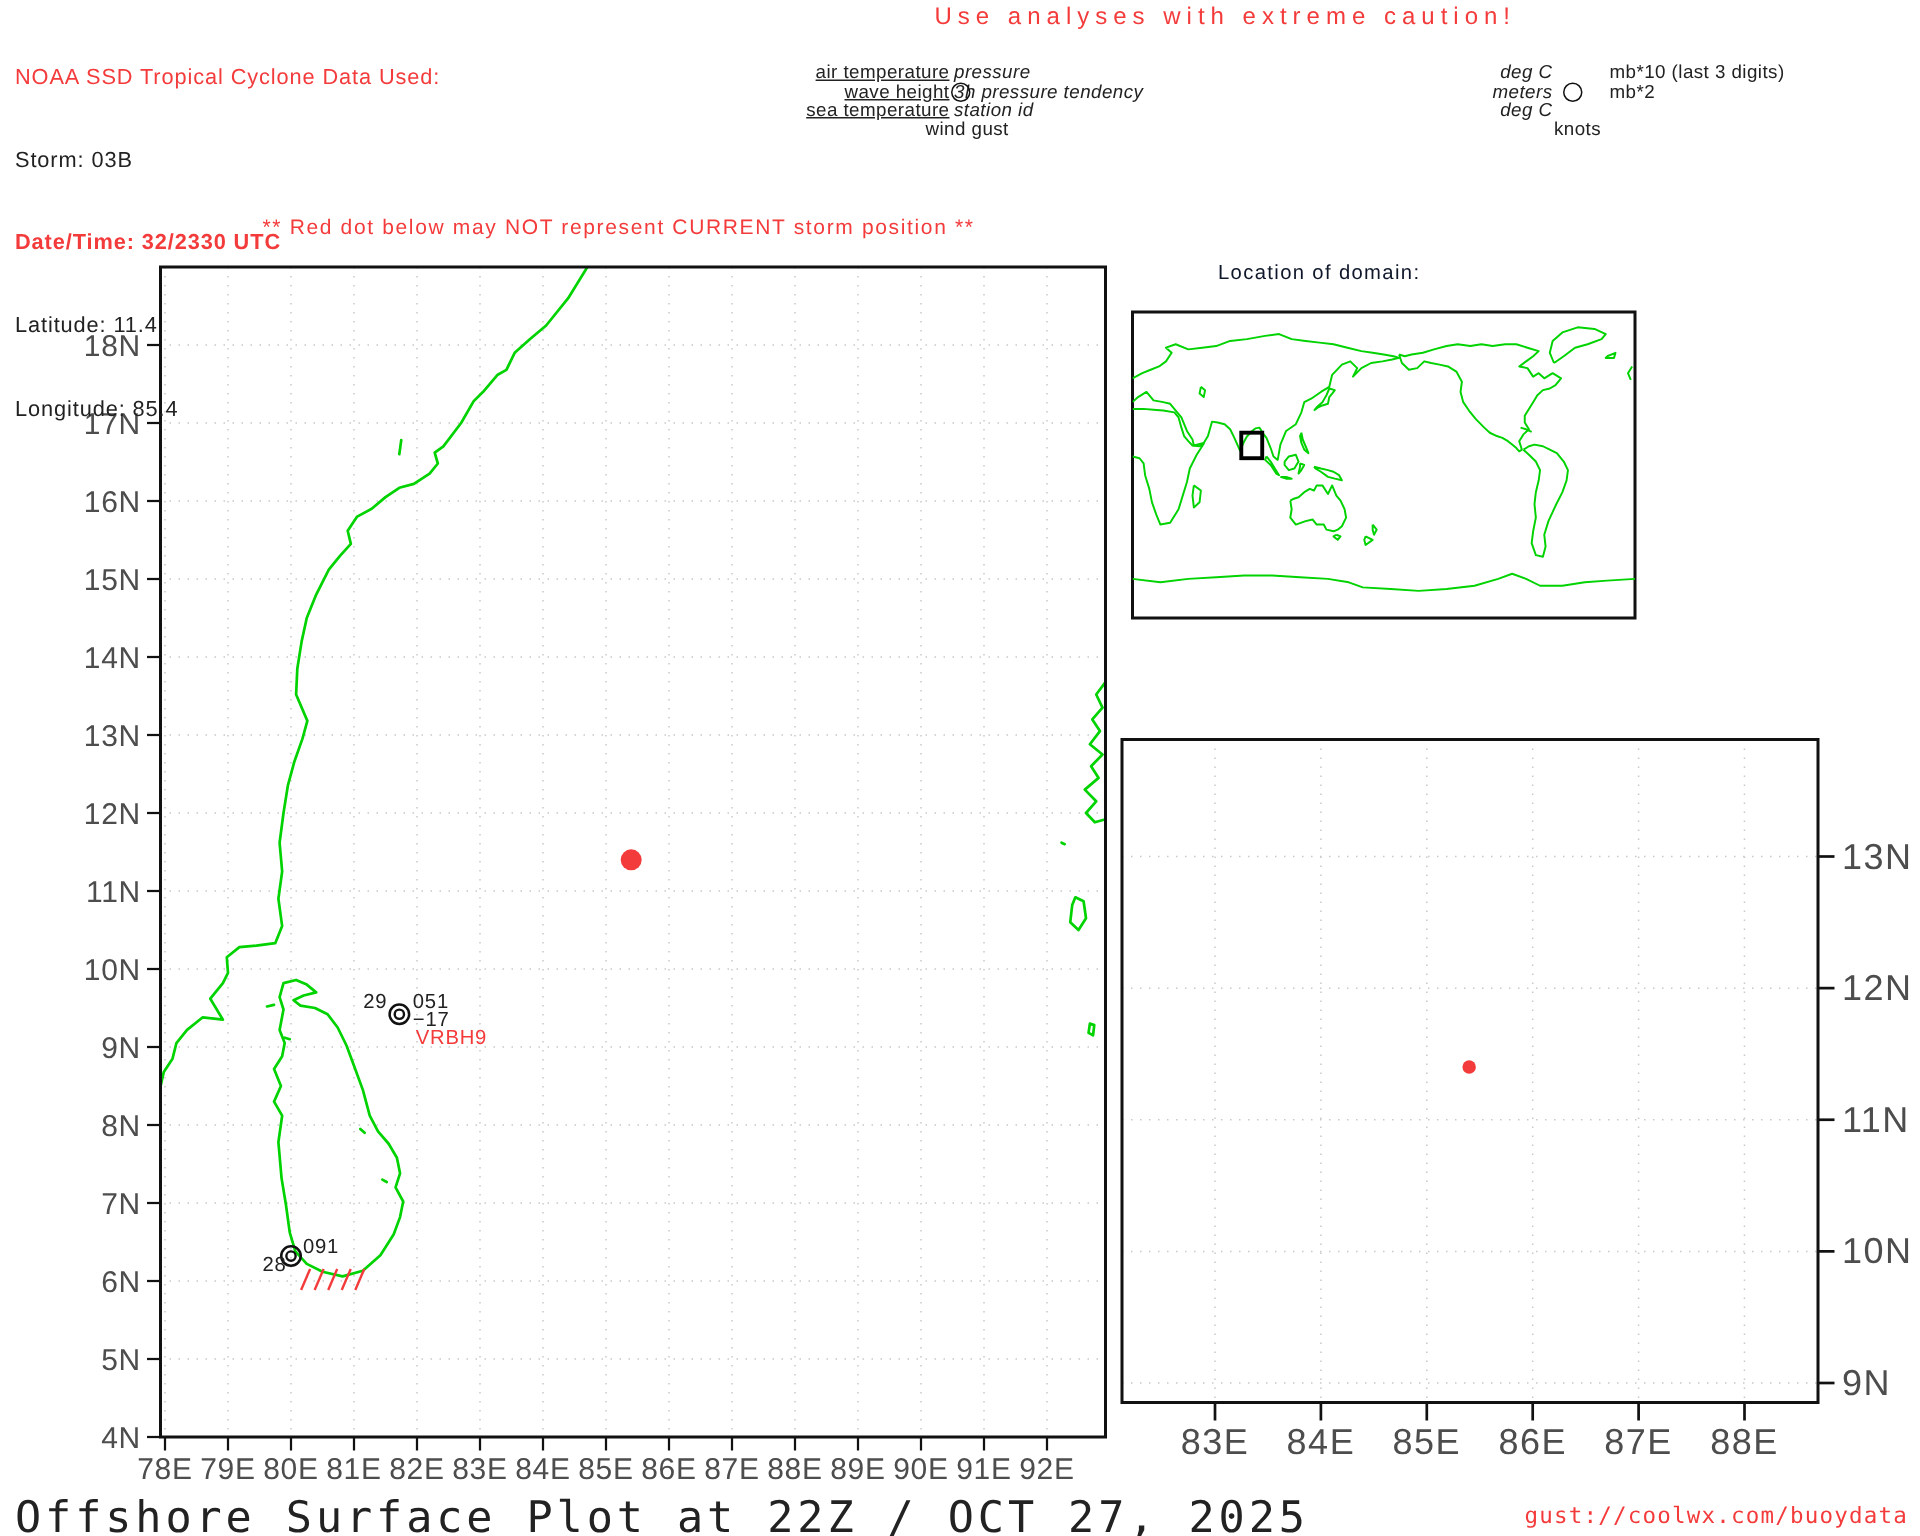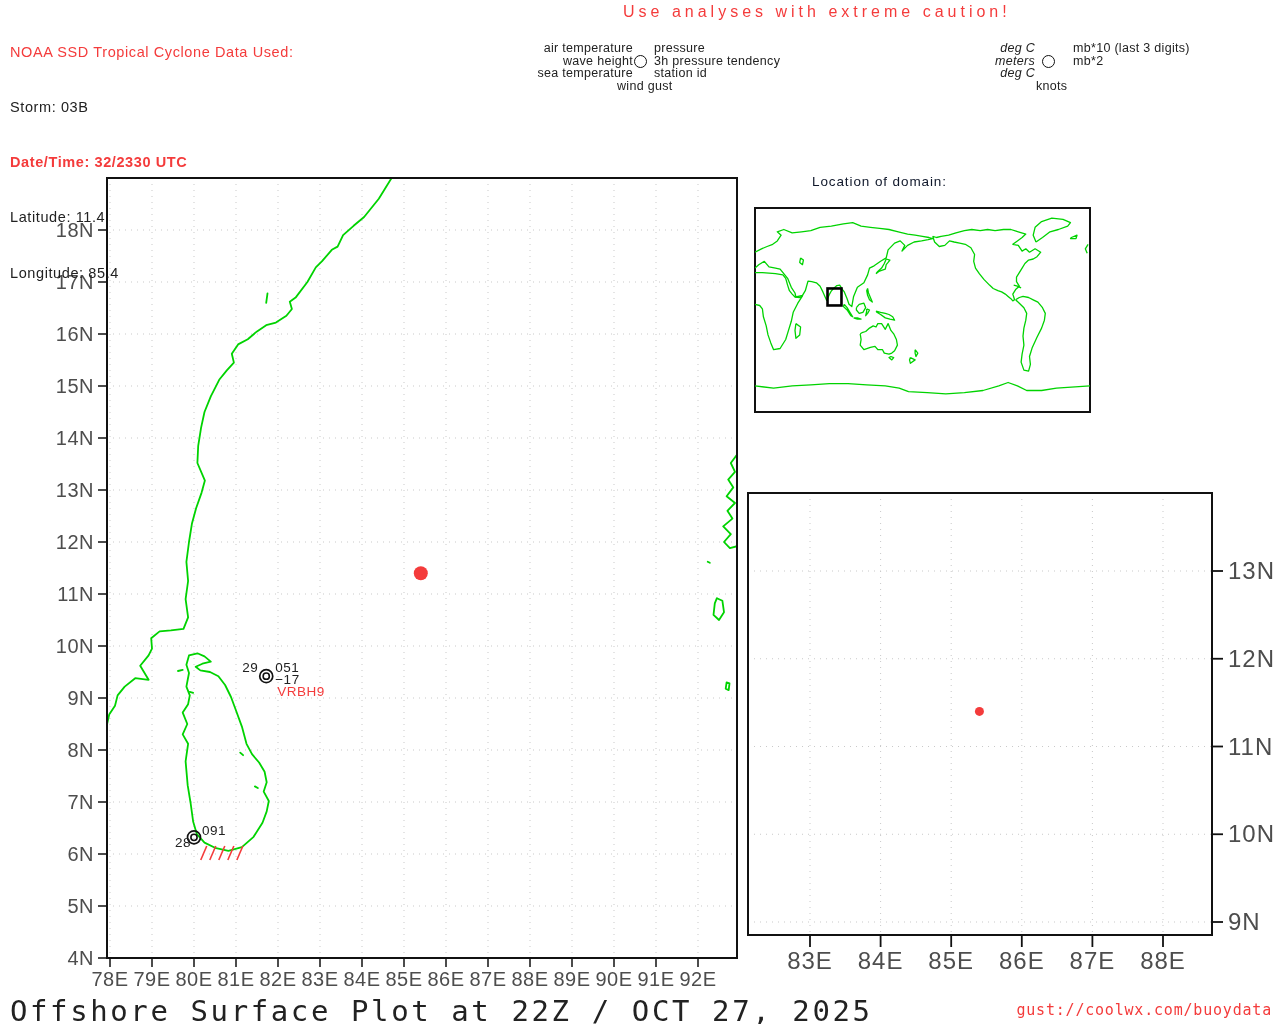--- a/index.html
+++ b/index.html
@@ -5,22 +5,22 @@
   html,body{margin:0;padding:0;background:#ffffff;}
   .page{position:relative;width:1280px;height:1024px;background:#fff;overflow:hidden;
         font-family:"Liberation Sans",sans-serif;color:#111;}
   .abs{position:absolute;white-space:pre;}
   .red{color:#f43b3b;}
   .hdr{left:10px;top:6px;font-size:14.5px;letter-spacing:0.6px;line-height:18.4px;color:#222;}
   .hdr .bold{font-weight:bold;}
   .caution{left:623px;top:3px;font-size:16px;letter-spacing:4px;}
   .warning{left:175px;top:143px;font-size:14px;letter-spacing:1.1px;}
   .lg{font-size:12.5px;letter-spacing:0.3px;color:#222;height:13px;line-height:13px;}
-  .sl-left{right:647px;text-align:right;width:220px;}
-  .sl-right{left:654px;width:240px;}
+  .sl-left{right:647px;text-align:right;width:220px;text-decoration:underline;}
+  .sl-right{left:636px;width:240px;font-style:italic;}
   .ul-left{right:245px;text-align:right;width:160px;font-style:italic;}
   .ul-right{left:1060px;width:220px;padding-left:13px;}
   .legend-circle{position:absolute;width:11px;height:11px;border:1.6px solid #111;border-radius:50%;}
   .inset-title{left:812px;top:174px;font-size:13.5px;letter-spacing:0.9px;color:#0f172a;}
   .footer-title{left:10px;top:994px;font-size:29px;letter-spacing:2.6px;color:#222;
                 font-family:"DejaVu Sans Mono",monospace;}
   .footer-url{right:8px;top:1001px;font-size:15px;letter-spacing:0.8px;
               font-family:"DejaVu Sans Mono",monospace;}
   svg{position:absolute;left:0;top:0;}
   svg text{font-family:"Liberation Sans",sans-serif;}
@@ -252,19 +252,20 @@
   <div class="legend-circle" style="left:634px;top:55px"></div>
 
   <div class="abs lg ul-left" style="top:42px">deg C</div>
   <div class="abs lg ul-right" style="top:42px">mb*10 (last 3 digits)</div>
   <div class="abs lg ul-left" style="top:54.5px">meters</div>
   <div class="abs lg ul-right" style="top:54.5px">mb*2</div>
   <div class="abs lg ul-left" style="top:67px">deg C</div>
   <div class="abs lg" style="left:1036px;top:79.5px">knots</div>
   <div class="legend-circle" style="left:1042px;top:55px"></div>
 
+  <div class="abs warning red">** Red dot below may NOT represent CURRENT storm position **</div>
 
   <div class="abs inset-title">Location of domain:</div>
 
   <div class="abs footer-title">Offshore Surface Plot at 22Z / OCT 27, 2025</div>
   <div class="abs footer-url red">gust://coolwx.com/buoydata</div>
 
 </div>
 
 </body></html>

